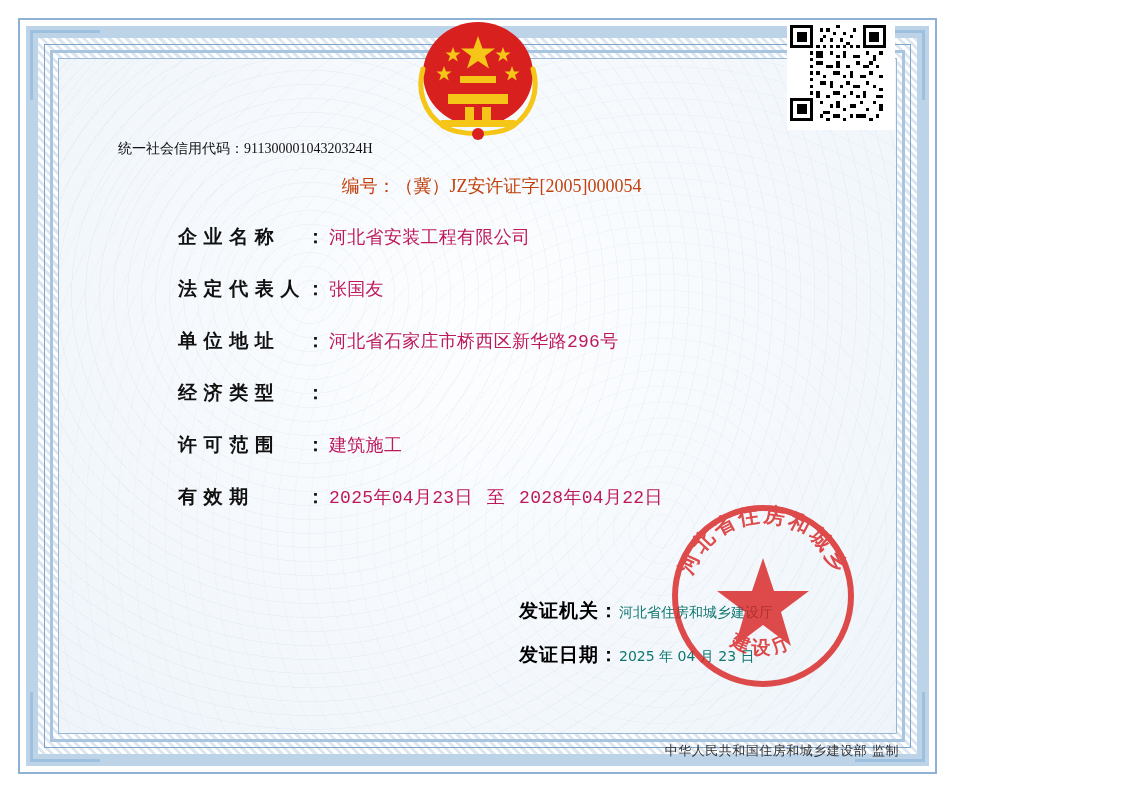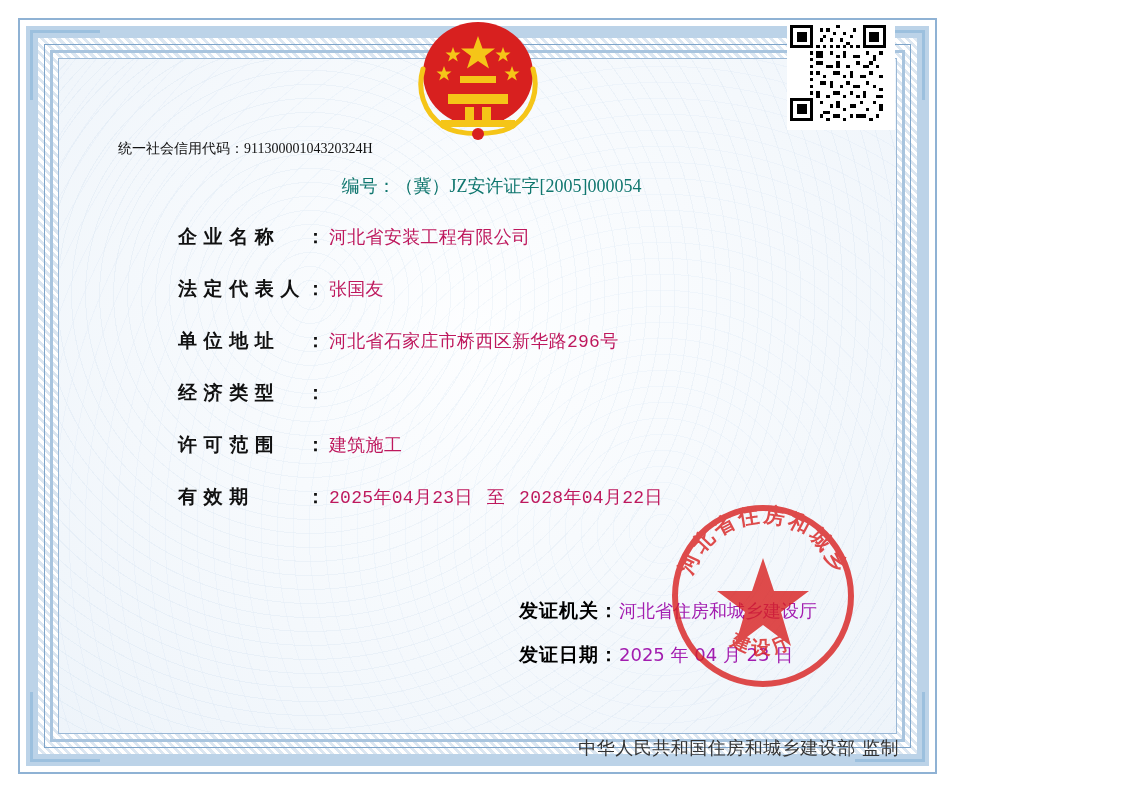--- a/index.html
+++ b/index.html
@@ -157,21 +157,21 @@
     background-clip: text;
     color: transparent;
     text-shadow: 0 1px 0 rgba(180,130,20,0.25);
   }
 
   .serial {
     margin-top: 16px;
     text-align: center;
     font-family: "Liberation Serif", serif;
     font-size: 18px;
-    color: #0f766e;
+    color: #c2410c;
     padding-left: 28px;
   }
 
   .fields {
     margin-top: 26px;
     padding-left: 78px;
   }
   .field-row {
     display: flex;
     align-items: baseline;
@@ -220,22 +220,22 @@
     font-size: 19px;
     margin-bottom: 18px;
     font-family: "DejaVu Sans", sans-serif;
   }
   .issuer-label {
     font-weight: bold;
     flex: 0 0 auto;
     letter-spacing: 1px;
   }
   .issuer-value {
-    font-size: 18px;
-    color: #a21caf;
+    font-size: 14px;
+    color: #0f766e;
   }
 
   
   .qr {
     position: absolute;
     right: 60px;
     top: 22px;
     width: 102px;
     height: 102px;
     background: #fff;
@@ -252,21 +252,21 @@
     opacity: 0.80;
     pointer-events: none;
     z-index: 5;
   }
 
   .footer-note {
     position: absolute;
     right: 56px;
     bottom: 32px;
     font-family: "DejaVu Sans", sans-serif;
-    font-size: 18px;
+    font-size: 13px;
     color: #333;
     letter-spacing: 0.5px;
   }
 </style>
 </head>
 <body>
 
 <div class="cert">
 
   <div class="frame-outer"></div>

